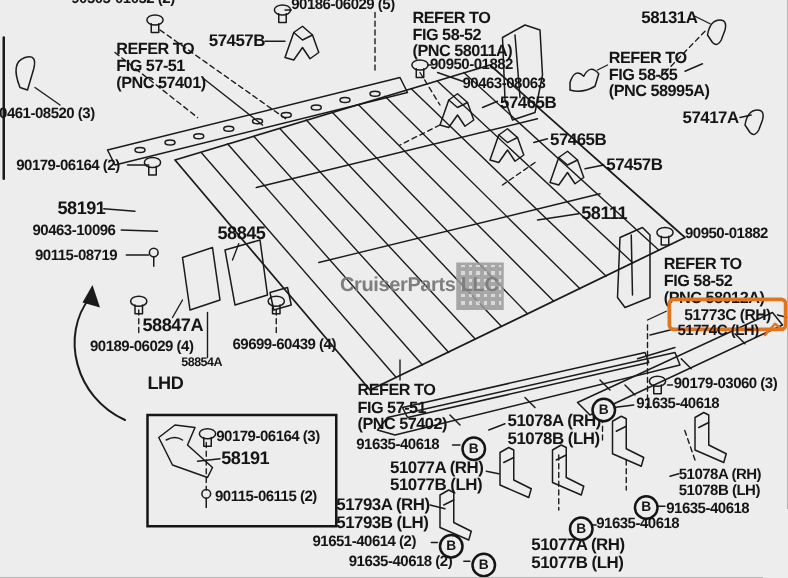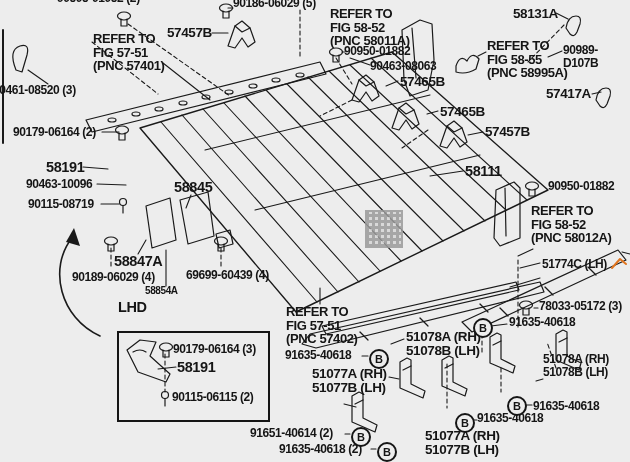--- a/index.html
+++ b/index.html
@@ -231,39 +231,39 @@
         <line x1="336" y1="58" x2="352" y2="84"></line>
       <line x1="482" y1="334" x2="482" y2="352"></line>
     </g>
 
     <g stroke="#e0751f" stroke-width="2">
       <polyline points="612,268 620,259 626,264"></polyline>
     </g>
   </svg>
 
   <div id="qr"></div>
+  <div id="wm">CruiserParts LLC</div>
 
   <div id="lhd-box"></div>
 
   <div class="lbl fs12" style="left:57px;top:-8px">90505-01052 (2)</div>
   <div class="lbl fs12" style="left:233px;top:-3px">90186-06029 (5)</div>
   <div class="lbl fs11" style="left:93px;top:32px">REFER TO
 FIG 57-51
 (PNC 57401)</div>
   <div class="lbl fs13" style="left:167px;top:26px">57457B</div>
   <div class="lbl fs13" style="left:513px;top:7px">58131A</div>
   <div class="lbl fs11" style="left:330px;top:7px">REFER TO
 FIG 58-52
 (PNC 58011A)</div>
   <div class="lbl fs12" style="left:344px;top:45px">90950-01882</div>
   <div class="lbl fs12" style="left:370px;top:60px">90463-08063</div>
   <div class="lbl fs11" style="left:487px;top:39px">REFER TO
 FIG 58-55
 (PNC 58995A)</div>
-  <div class="lbl fs12" style="left:563px;top:44px">90989-D107B</div>
   <div class="lbl fs13" style="left:546px;top:87px">57417A</div>
   <div class="lbl fs13" style="left:400px;top:75px">57465B</div>
   <div class="lbl fs13" style="left:440px;top:105px">57465B</div>
   <div class="lbl fs13" style="left:485px;top:125px">57457B</div>
   <div class="lbl fs14" style="left:465px;top:164px">58111</div>
   <div class="lbl fs12" style="left:-7px;top:84px">90461-08520 (3)</div>
   <div class="lbl fs12" style="left:13px;top:126px">90179-06164 (2)</div>
   <div class="lbl fs14" style="left:46px;top:160px">58191</div>
   <div class="lbl fs12" style="left:26px;top:178px">90463-10096</div>
   <div class="lbl fs12" style="left:28px;top:198px">90115-08719</div>
@@ -279,33 +279,38 @@
   <div class="lbl fs12" style="left:172px;top:391px">90115-06115 (2)</div>
 
   <div class="lbl fs11" style="left:286px;top:305px">REFER TO
 FIG 57-51
 (PNC 57402)</div>
   <div class="lbl fs12" style="left:285px;top:349px">91635-40618</div>
   <div class="lbl fs13" style="left:406px;top:330px">51078A (RH)
 51078B (LH)</div>
   <div class="lbl fs13" style="left:312px;top:367px">51077A (RH)
 51077B (LH)</div>
+  <div class="lbl fs13" style="left:269px;top:397px">51793A (RH)
+51793B (LH)</div>
   <div class="lbl fs12" style="left:250px;top:427px">91651-40614 (2)</div>
   <div class="lbl fs12" style="left:279px;top:443px">91635-40618 (2)</div>
 
   <div class="lbl fs12" style="left:548px;top:180px">90950-01882</div>
   <div class="lbl fs11" style="left:531px;top:204px">REFER TO
 FIG 58-52
 (PNC 58012A)</div>
 
+  <div id="hl-box">
+    <span class="lblin">51773C (RH)</span>
+  </div>
 
   <div class="lbl fs12" style="left:542px;top:258px">51774C (LH)</div>
-  <div class="lbl fs12" style="left:539px;top:300px">78033-05172 (3)</div>
+  <div class="lbl fs12" style="left:539px;top:300px">90179-03060 (3)</div>
   <div class="lbl fs12" style="left:509px;top:316px">91635-40618</div>
-  <div class="lbl fs12" style="left:543px;top:353px">51078A (RH)
+  <div class="lbl fs12" style="left:543px;top:373px">51078A (RH)
 51078B (LH)</div>
   <div class="lbl fs12" style="left:533px;top:400px">91635-40618</div>
   <div class="lbl fs12" style="left:477px;top:412px">91635-40618</div>
   <div class="lbl fs13" style="left:425px;top:429px">51077A (RH)
 51077B (LH)</div>
 
   <div class="cb" style="left:369px;top:349px">B</div>
   <div class="cb" style="left:351px;top:427px">B</div>
   <div class="cb" style="left:377px;top:442px">B</div>
   <div class="cb" style="left:455px;top:413px">B</div>

